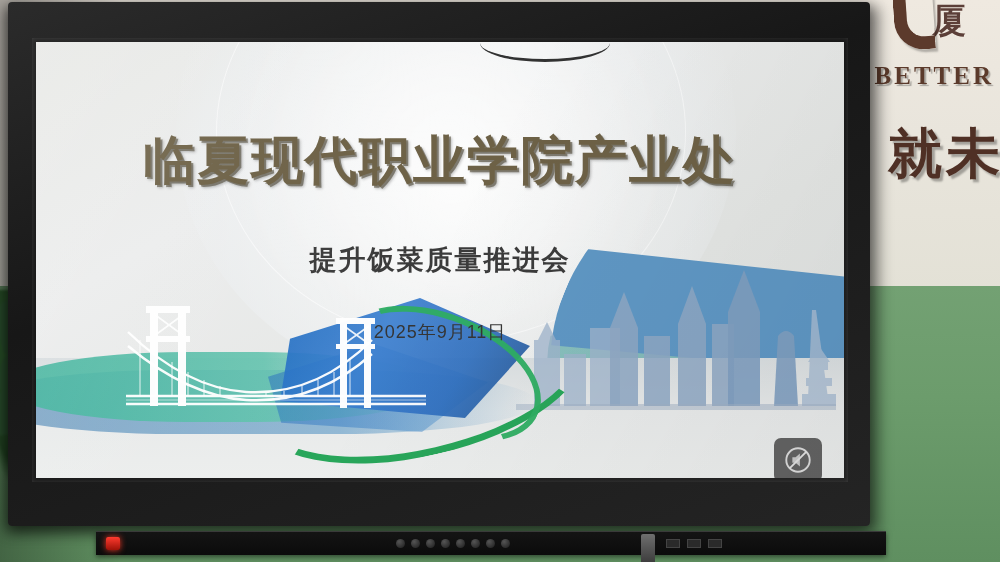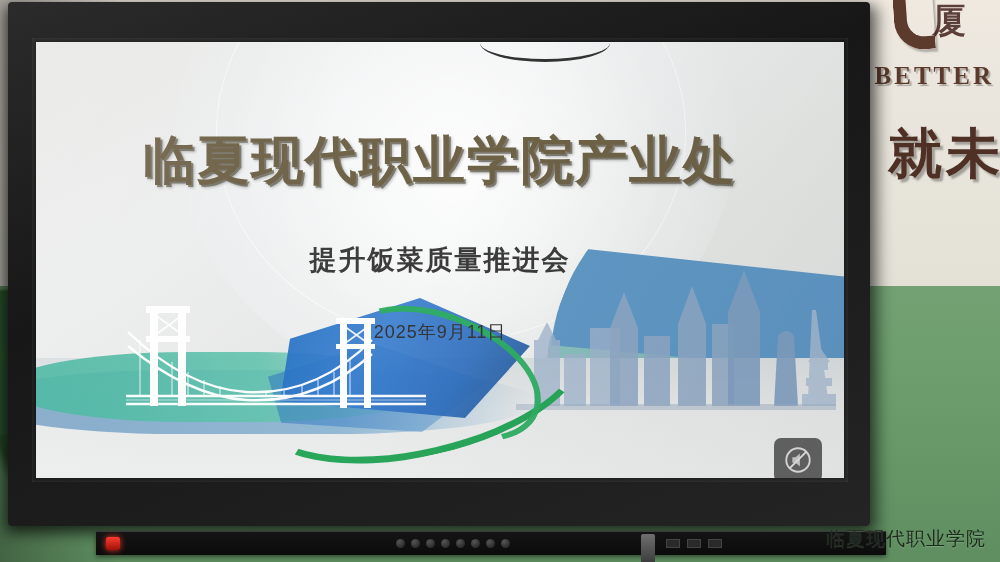--- a/index.html
+++ b/index.html
@@ -385,15 +385,14 @@
     </div>
     <div class="plug"></div>
     <div class="ports-sq">
       <i></i>
         <i></i>
         <i></i>
     </div>
   </div>
   <div class="cable"></div>
 
-  <div class="watermark">临夏现代职业学院</div>
 
 </div>
 
 </body></html>

